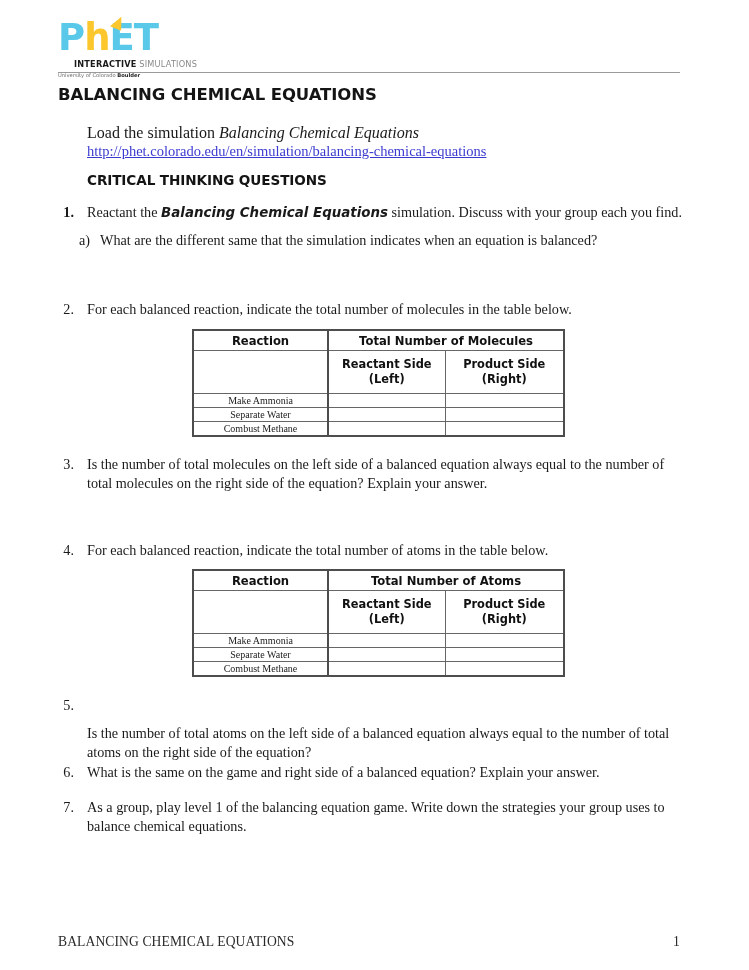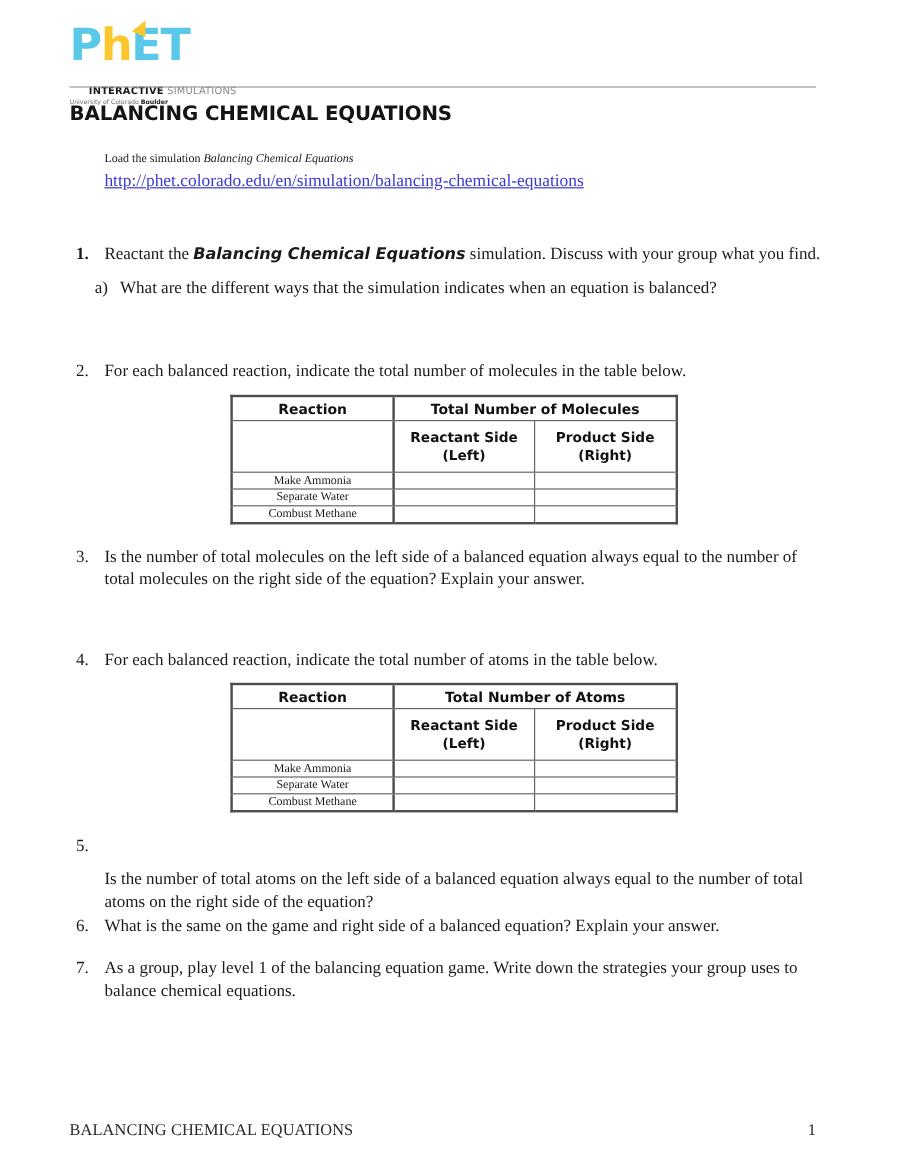--- a/index.html
+++ b/index.html
@@ -59,21 +59,21 @@
     border-left: 7px solid transparent;
     border-right: 5px solid transparent;
     border-bottom: 13px solid #fcc72c;
     transform: rotate(22deg);
   }
   .logo-sub {
     font-family: "DejaVu Sans", sans-serif;
     font-size: 8.2px;
     letter-spacing: 0.2px;
     color: #4a4a4a;
-    margin-top: 12px;
+    margin-top: 1px;
     white-space: nowrap;
     padding-left: 16px;
   }
   .logo-sub b { color: #1a1a1a; }
   .logo-sub span.light { color: #8a8a8a; }
   .logo-univ {
     font-family: "DejaVu Sans", sans-serif;
     font-size: 5.2px;
     color: #6a6a6a;
     margin-top: 3px;
@@ -104,21 +104,21 @@
   }
 
   
   .intro {
     position: absolute;
     left: 87px;
     top: 123px;
     width: 600px;
   }
   .intro-line {
-    font-size: 10px;
+    font-size: 16px;
     line-height: 19px;
     color: #1a1a1a;
   }
   .intro-line i { font-style: italic; }
   .sim-link {
     display: inline-block;
     color: #3a3ad0;
     text-decoration: underline;
     font-size: 14.5px;
     line-height: 19px;
@@ -235,28 +235,29 @@
 
   <div class="header-rule"></div>
 
   <div class="doc-title">BALANCING CHEMICAL EQUATIONS</div>
 
   <div class="intro">
     <div class="intro-line"><span>Load the simulation </span><i>Balancing Chemical Equations</i></div>
     <a class="sim-link" href="#">http://phet.colorado.edu/en/simulation/balancing-chemical-equations</a>
   </div>
 
+  <div class="section-head">CRITICAL THINKING QUESTIONS</div>
 
   <div class="q-num bold" style="left:58px; top:203px; width:16px;">1.</div>
   <div class="q" style="left:87px; top:203px; width:600px;">
-      <span class="q-body"><span>Reactant the </span><b class="emph">Balancing Chemical Equations</b><span> simulation. Discuss with your group what you find.</span></span>
+      <span class="q-body"><span>Reactant the </span><b class="emph">Balancing Chemical Equations</b><span> simulation. Discuss with your group each you find.</span></span>
     </div>
 
   <div class="q-num" style="left:72px; top:231px; width:18px;">a)</div>
-  <div class="q" style="left:100px; top:231px; width:590px;">What are the different ways that the simulation indicates when an equation is balanced?</div>
+  <div class="q" style="left:100px; top:231px; width:590px;">What are the different same that the simulation indicates when an equation is balanced?</div>
 
   <div class="q-num" style="left:58px; top:300px; width:16px;">2.</div>
   <div class="q" style="left:87px; top:300px; width:600px;">For each balanced reaction, indicate the total number of molecules in the table below.</div>
 
   <table class="tbl" style="left:192px; top:329px;">
     <colgroup>
       <col style="width:135px;">
       <col style="width:117px;">
       <col style="width:119px;">
     </colgroup>

